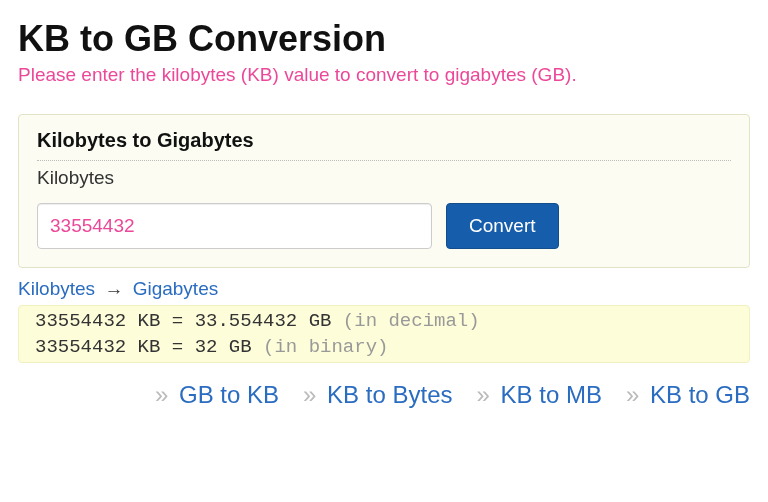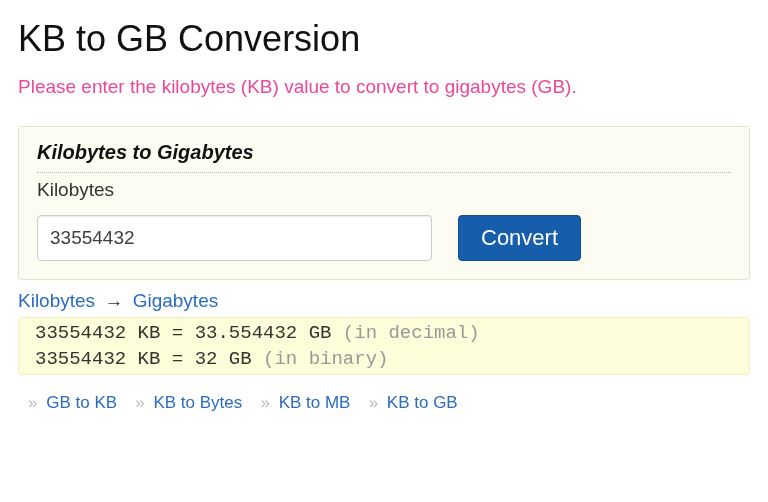--- a/index.html
+++ b/index.html
@@ -5,98 +5,97 @@
   * { box-sizing: border-box; margin: 0; padding: 0; }
   body {
     font-family: "Helvetica Neue", Helvetica, Arial, sans-serif;
     font-size: 14px;
     color: #333;
     padding: 18px;
     width: 768px;
   }
   h1 {
     font-size: 36px;
-    font-weight: 400;
+    font-weight: 700;
     color: #111;
-    margin-bottom: 16px;
+    margin-bottom: 4px;
   }
   .intro {
     font-size: 19px;
     color: #ec4899;
     margin-bottom: 28px;
   }
   .panel {
     background: #fcfcf3;
     border: 1px solid #e3e3c7;
     border-radius: 4px;
     padding: 14px 18px 18px 18px;
     margin-bottom: 10px;
   }
   .panel-title {
     font-size: 20px;
     font-weight: 700;
     color: #111;
     padding-bottom: 8px;
     border-bottom: 1px dotted #bbb;
     margin-bottom: 6px;
-    font-style: italic;
   }
   .field-label {
     font-size: 19px;
     color: #333;
     margin-bottom: 14px;
   }
   .row {
     display: flex;
     gap: 14px;
     align-items: stretch;
   }
   .text-input {
     flex: 0 0 395px;
     height: 46px;
     font-size: 19px;
     padding: 17px 12px;
     border: 1px solid #ccc;
     border-radius: 4px;
-    color: #404040;
+    color: #ec4899;
     background: #fff;
     box-shadow: inset 0 1px 1px rgba(0,0,0,.075);
   }
   .btn {
     background: #165eab;
     color: #fff;
     border: 1px solid #124e8c;
     border-radius: 4px;
-    font-size: 22px;
+    font-size: 19px;
     padding: 8px 22px;
     cursor: pointer;
-    margin-left: 12px;
   }
   .crumb {
     font-size: 19px;
     margin: 8px 0 5px 0;
   }
   .crumb a { color: #2a6cc0; text-decoration: none; }
   .crumb .arrow { color: #333; margin: 0 4px; }
   .result {
     background: #fdfdda;
     border: 1px solid #f0f0c0;
     border-radius: 4px;
     padding: 0 16px;
     font-family: Menlo, Consolas, "Courier New", monospace;
     font-size: 19px;
     color: #333;
     margin-bottom: 18px;
   }
   .result .line { margin: 4px 0; white-space: pre; }
   .result .muted { color: #999; }
   .related {
-    font-size: 17px;
+    font-size: 24px;
     color: #999;
     padding-left: 6px;
+    text-align: right;
   }
   .related a { color: #2a6cc0; text-decoration: none; }
   .related .sep { color: #bbb; margin: 0 4px; }
 </style>
 </head>
 <body>
 
 <h1>KB to GB Conversion</h1>
 
 <p class="intro">Please enter the kilobytes (KB) value to convert to gigabytes (GB).</p>

